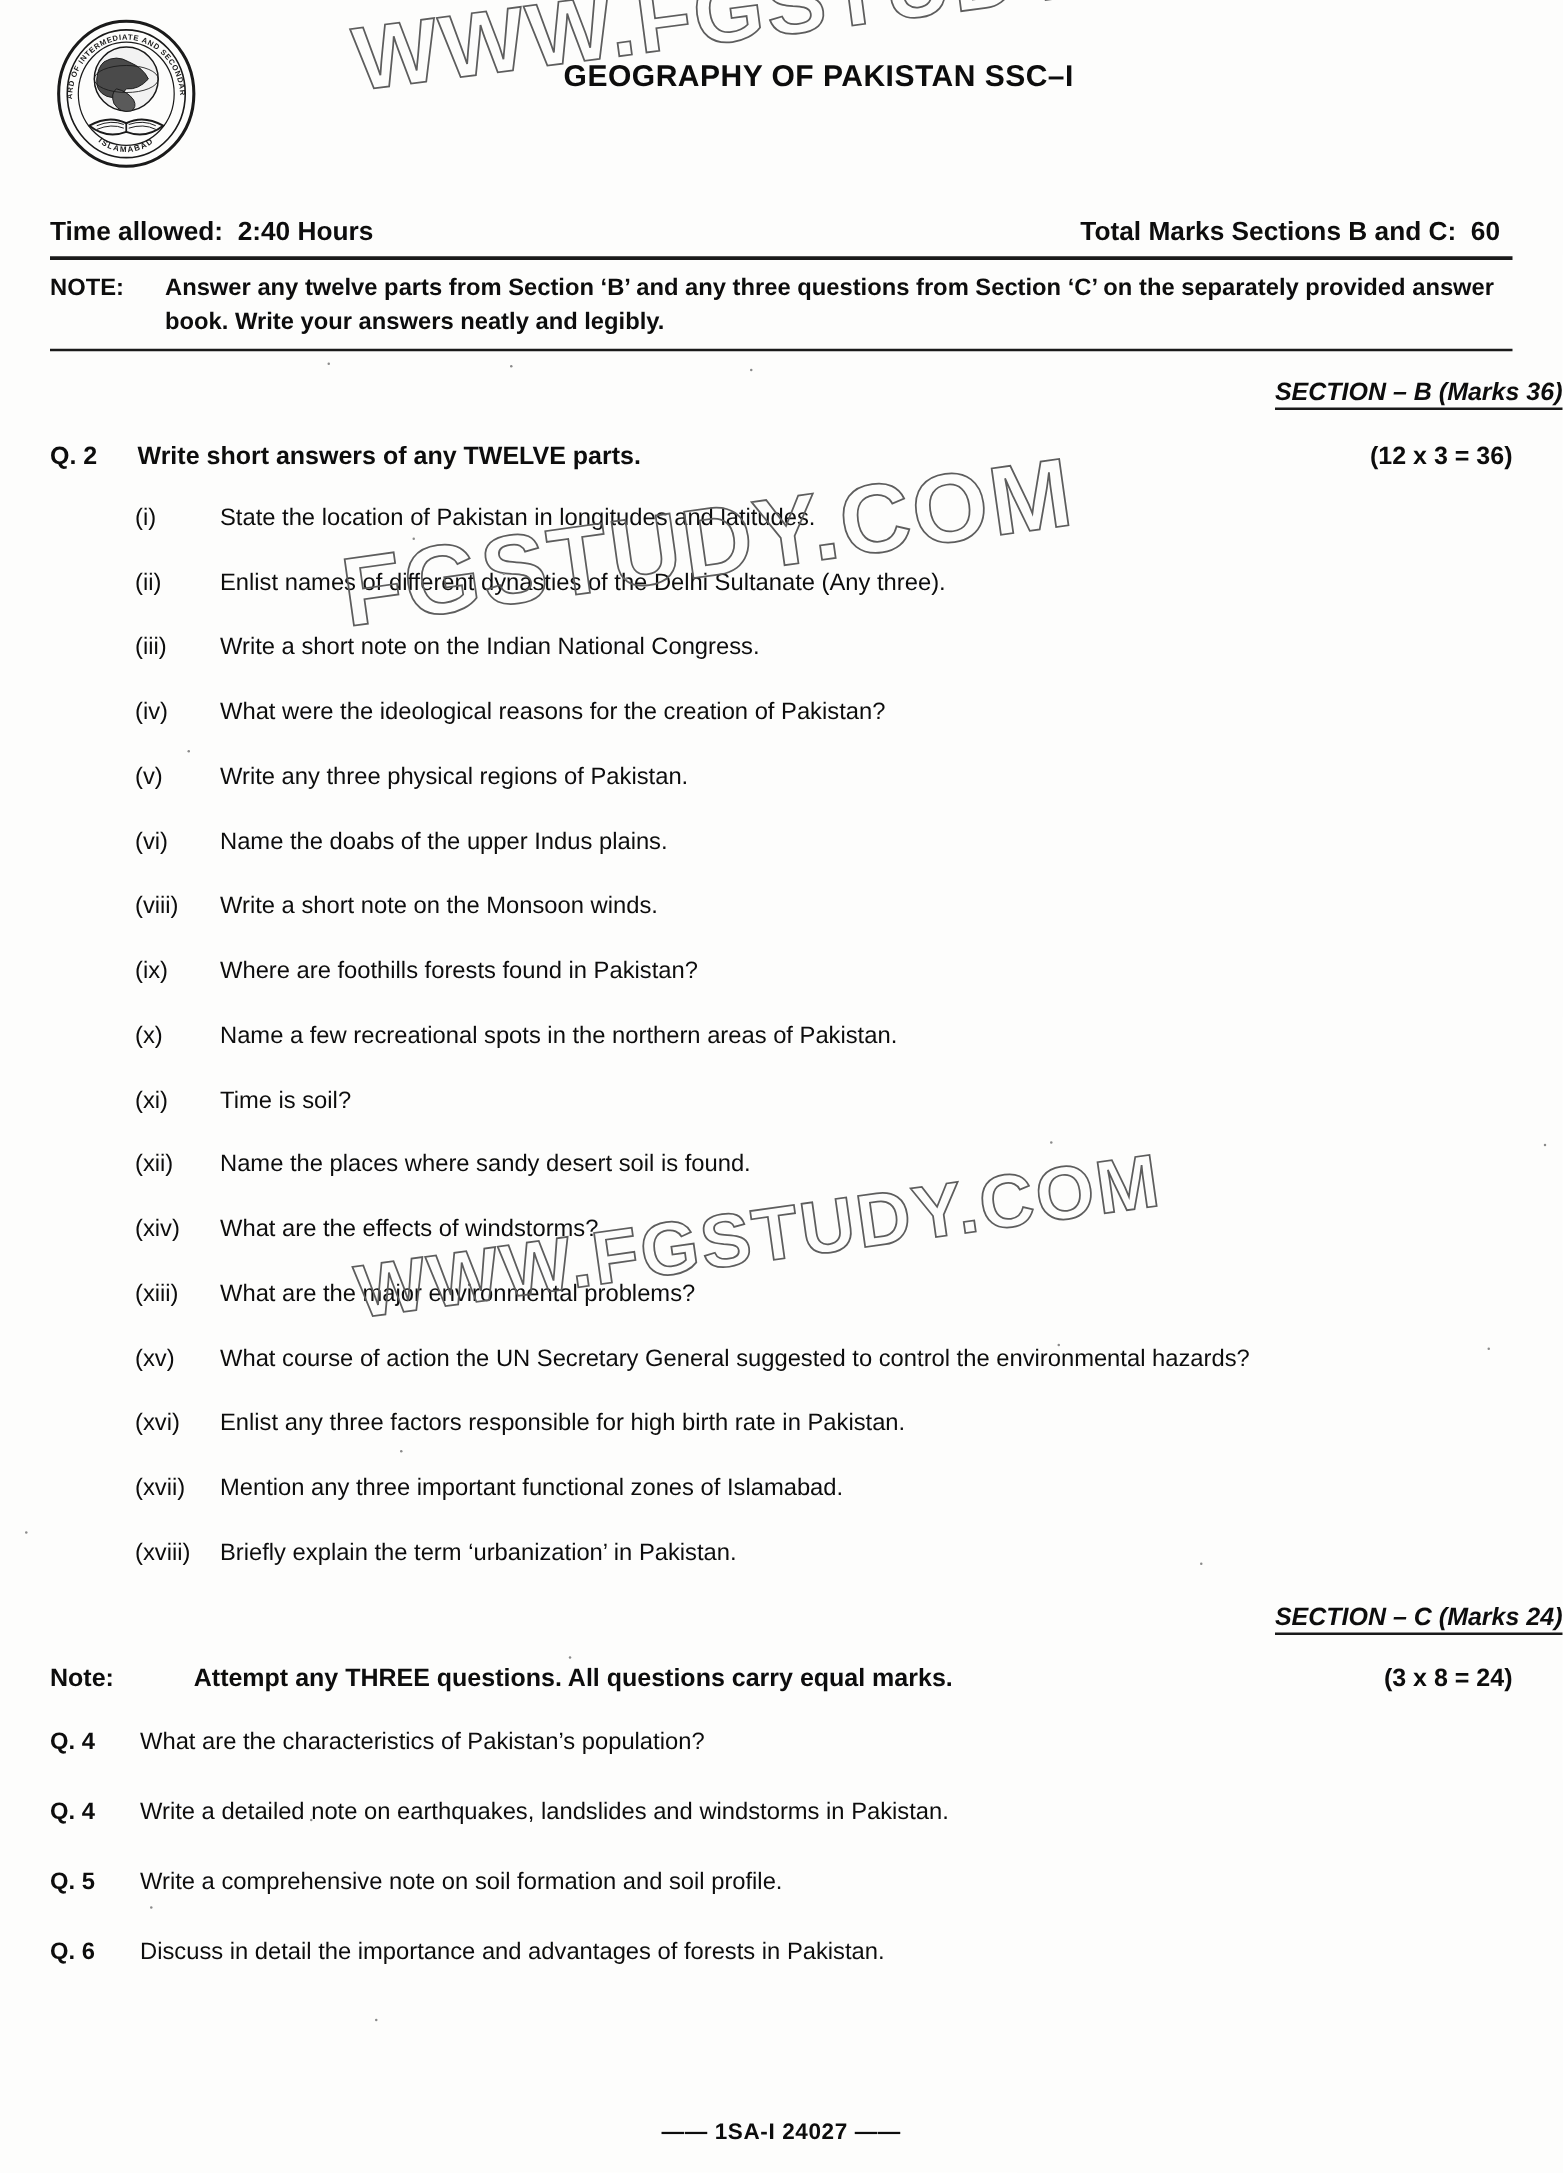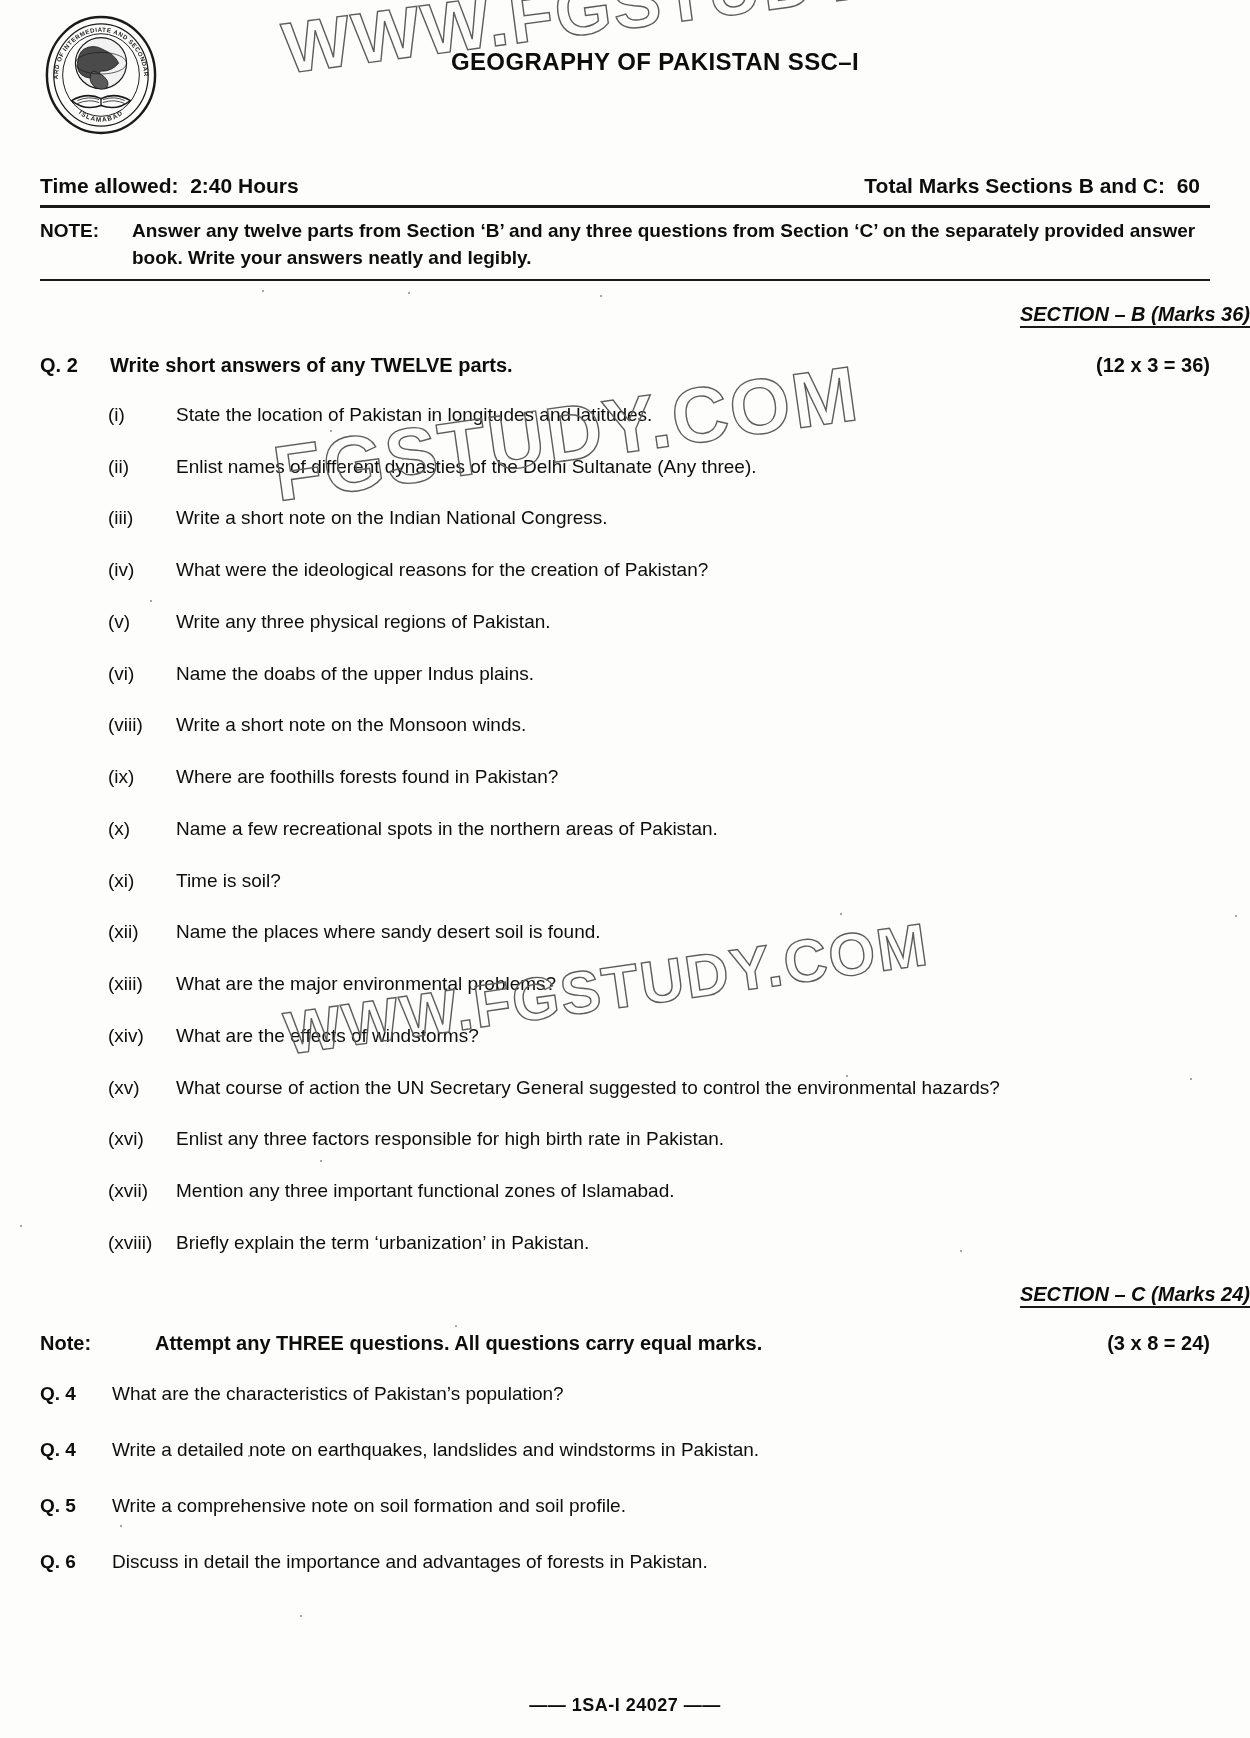--- a/index.html
+++ b/index.html
@@ -316,26 +316,26 @@
       </div>
       <div class="part">
         <div class="rn">(xi)</div>
         <div class="ptext">Time is soil?</div>
       </div>
       <div class="part">
         <div class="rn">(xii)</div>
         <div class="ptext">Name the places where sandy desert soil is found.</div>
       </div>
       <div class="part">
+        <div class="rn">(xiv)</div>
+        <div class="ptext">What are the effects of windstorms?</div>
+      </div>
+      <div class="part">
         <div class="rn">(xiii)</div>
         <div class="ptext">What are the major environmental problems?</div>
-      </div>
-      <div class="part">
-        <div class="rn">(xiv)</div>
-        <div class="ptext">What are the effects of windstorms?</div>
       </div>
       <div class="part">
         <div class="rn">(xv)</div>
         <div class="ptext">What course of action the UN Secretary General suggested to control the environmental hazards?</div>
       </div>
       <div class="part">
         <div class="rn">(xvi)</div>
         <div class="ptext">Enlist any three factors responsible for high birth rate in Pakistan.</div>
       </div>
       <div class="part">

